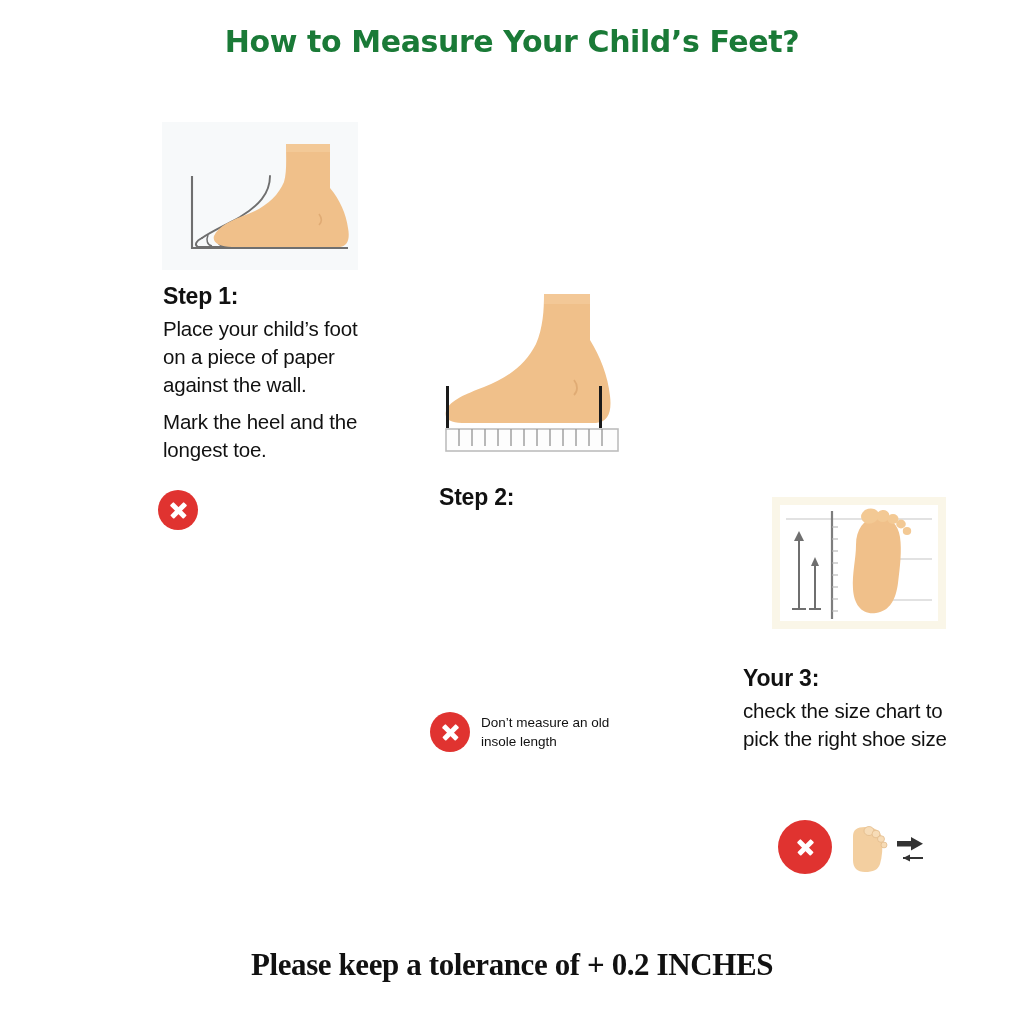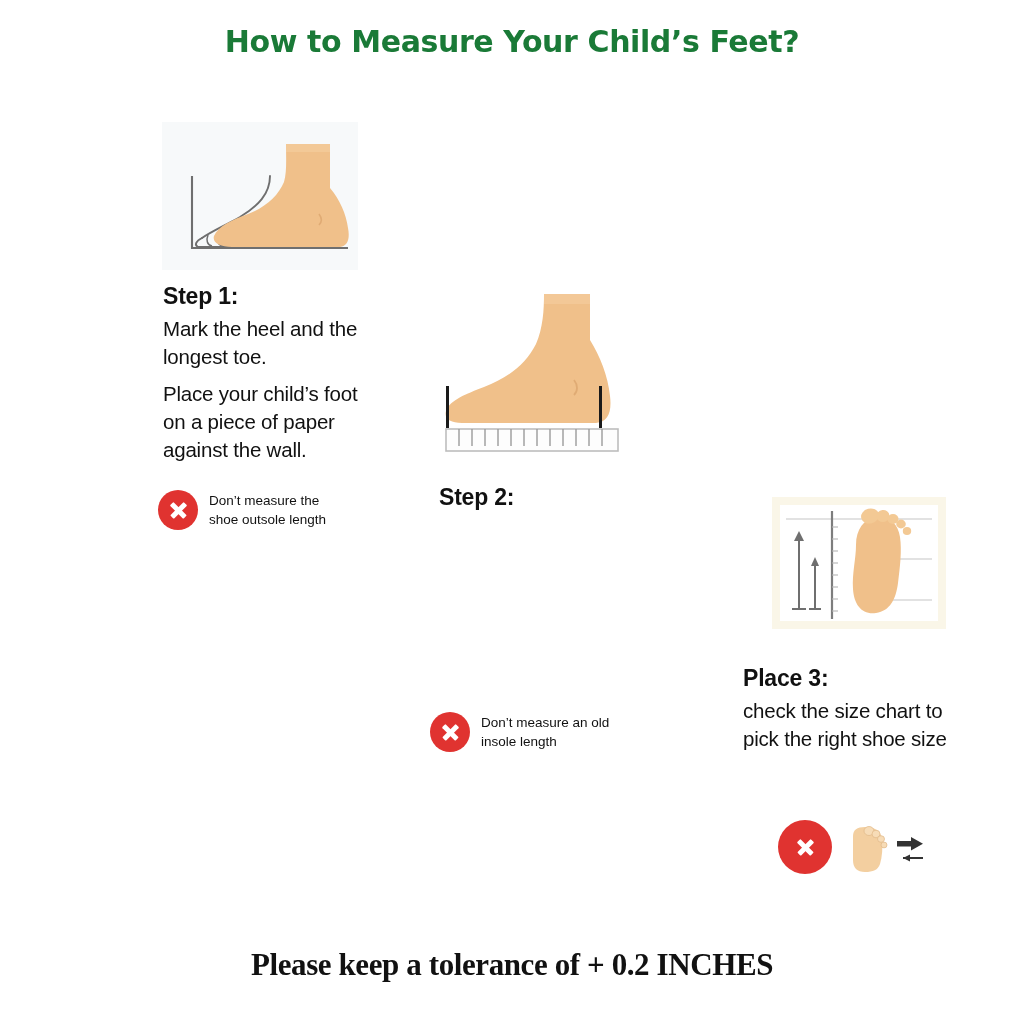--- a/index.html
+++ b/index.html
@@ -133,27 +133,26 @@
              L 70 125 C 58 125 50 121 52 114 C 56 104 70 98 86 92
              C 104 85 116 74 122 60 C 125 50 124 36 124 22 Z" fill="#f0c08a"></path>
     <path d="M 124 22 L 168 22 L 168 30 L 124 30 Z" fill="#f5d0a3" opacity="0.55"></path>
 
     <path d="M 157 92 C 160 96 160 100 157 103" fill="none" stroke="#e0ab74" stroke-width="1.6"></path>
   </svg>
 </div>
 
 <div class="step-block" style="left:163px; top:283px; width:218px;">
   <div class="step-heading">Step 1:</div>
+  <p class="step-para">Place your child’s foot on a piece of paper against the wall.</p>
   <p class="step-para">Mark the heel and the longest toe.</p>
-  <p class="step-para">Place your child’s foot on a piece of paper against the wall.</p>
 </div>
 
 <div class="warn-row" style="left:158px; top:490px;">
   <div class="warn-circle"></div>
-  <div class="warn-text">Don’t measure the shoe outsole length</div>
 </div>
 
 <div class="illus" style="left:438px; top:288px; width:196px; height:168px;">
   <svg width="196" height="168" viewBox="0 0 196 168" aria-hidden="true">
 
     <path d="M 106 6 L 152 6 L 152 52 C 162 68 170 88 172 108 C 174 124 170 134 158 135
              L 24 135 C 12 135 6 131 8 123 C 12 112 28 106 46 99
              C 70 90 88 76 98 56 C 105 40 106 22 106 6 Z" fill="#f0c08a"></path>
     <path d="M 106 6 L 152 6 L 152 16 L 106 16 Z" fill="#f5d0a3" opacity="0.5"></path>
 
@@ -226,21 +225,21 @@
 
     <ellipse cx="98" cy="19" rx="9" ry="7.5" fill="#f3c994" transform="rotate(-14 98 19)"></ellipse>
     <ellipse cx="111" cy="19" rx="6.5" ry="6" fill="#f3c994" transform="rotate(-6 111 19)"></ellipse>
     <ellipse cx="121" cy="22" rx="5.5" ry="5" fill="#f3c994"></ellipse>
     <ellipse cx="129" cy="27" rx="4.8" ry="4.4" fill="#f3c994"></ellipse>
     <ellipse cx="135" cy="34" rx="4.2" ry="4" fill="#f3c994"></ellipse>
   </svg>
 </div>
 
 <div class="step-block" style="left:743px; top:665px; width:230px;">
-  <div class="step-heading">Place 3:</div>
+  <div class="step-heading">Your 3:</div>
   <p class="step-para">check the size chart to pick the right shoe size</p>
 </div>
 
 <div class="warn-row" style="left:778px; top:820px;">
   <div class="warn-circle" style="width:54px;height:54px;"></div>
   <div style="padding-top:4px;">
     <svg width="88" height="50" viewBox="0 0 88 50" aria-hidden="true">
 
       <path d="M 10 12 C 10 6 14 3 22 3 C 32 3 38 7 39 15
                C 40 24 39 33 37 40 C 35 46 30 48 22 48

